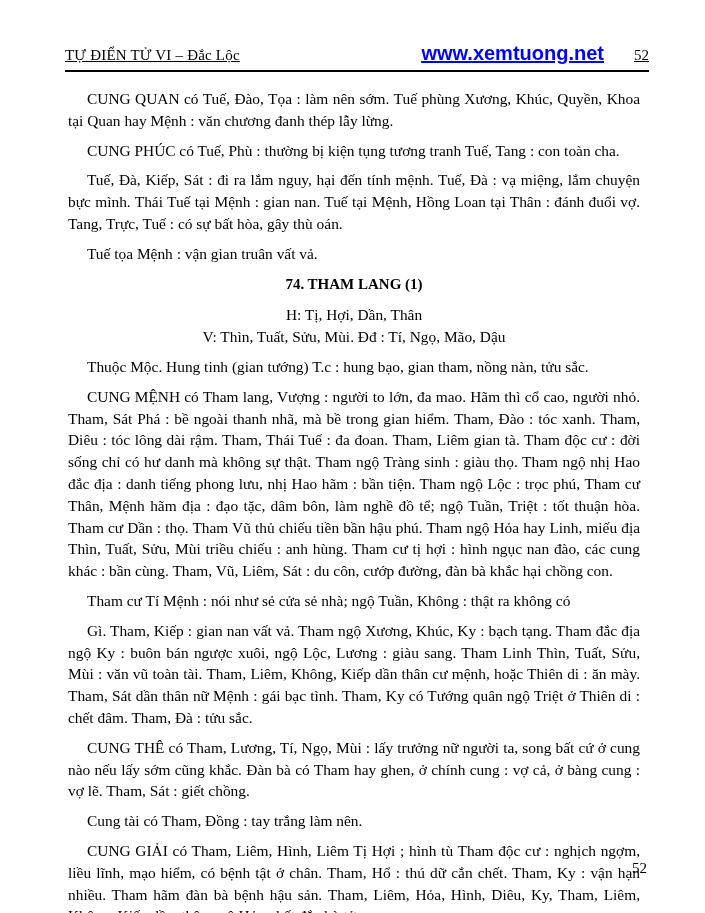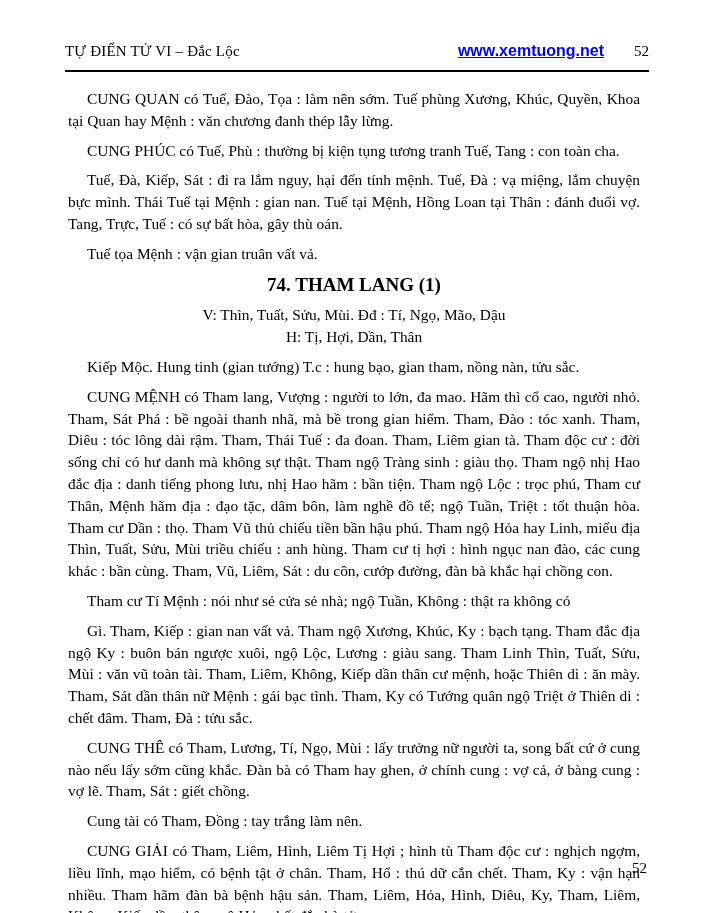--- a/index.html
+++ b/index.html
@@ -14,35 +14,36 @@
     color: #000000;
   }
   .header {
     position: absolute;
     top: 42px;
     left: 65px;
     right: 56px;
     display: flex;
     justify-content: space-between;
     align-items: baseline;
+    text-decoration: underline;
   }
   .header-title {
     font-size: 15px;
     letter-spacing: 0.2px;
     white-space: nowrap;
   }
   .header-right {
     display: flex;
     align-items: baseline;
     gap: 30px;
   }
   .header-link {
     font-family: "Liberation Sans", sans-serif;
     font-weight: bold;
-    font-size: 16px;
+    font-size: 20px;
     color: #0000ff;
     text-decoration: underline;
     cursor: pointer;
   }
   .header-page {
     font-size: 15px;
   }
   .rule {
     position: absolute;
     top: 70px;
@@ -61,21 +62,21 @@
   }
   .para {
     margin: 8px;
     text-indent: 19px;
   }
   .heading {
     margin: 9px;
     text-align: center;
     text-indent: 0;
     font-weight: bold;
-    font-size: 19px;
+    font-size: 15px;
   }
   .center-line {
     margin: 0;
     text-align: center;
     text-indent: 0;
   }
   .footer-page {
     position: absolute;
     right: 58px;
     bottom: 36px;
@@ -96,23 +97,23 @@
   </div>
 
   <div class="rule"></div>
 
   <div class="body-text">
     <p class="para">CUNG QUAN có Tuế, Đào, Tọa : làm nên sớm. Tuế phùng Xương, Khúc, Quyền, Khoa tại Quan hay Mệnh : văn chương đanh thép lẫy lừng.</p>
     <p class="para">CUNG PHÚC có Tuế, Phù : thường bị kiện tụng tương tranh Tuế, Tang : con toàn cha.</p>
     <p class="para">Tuế, Đà, Kiếp, Sát : đi ra lắm nguy, hại đến tính mệnh. Tuế, Đà : vạ miệng, lắm chuyện bực mình. Thái Tuế tại Mệnh : gian nan. Tuế tại Mệnh, Hồng Loan tại Thân : đánh đuổi vợ. Tang, Trực, Tuế : có sự bất hòa, gây thù oán.</p>
     <p class="para">Tuế tọa Mệnh : vận gian truân vất vả.</p>
     <h2 class="heading">74. THAM LANG (1)</h2>
+    <p class="center-line">H: Tị, Hợi, Dần, Thân</p>
     <p class="center-line">V: Thìn, Tuất, Sửu, Mùi. Đđ : Tí, Ngọ, Mão, Dậu</p>
-    <p class="center-line">H: Tị, Hợi, Dần, Thân</p>
-    <p class="para">Kiếp Mộc. Hung tinh (gian tướng) T.c : hung bạo, gian tham, nồng nàn, tửu sắc.</p>
+    <p class="para">Thuộc Mộc. Hung tinh (gian tướng) T.c : hung bạo, gian tham, nồng nàn, tửu sắc.</p>
     <p class="para">CUNG MỆNH có Tham lang, Vượng : người to lớn, đa mao. Hãm thì cổ cao, người nhỏ. Tham, Sát Phá : bề ngoài thanh nhã, mà bề trong gian hiểm. Tham, Đào : tóc xanh. Tham, Diêu : tóc lông dài rậm. Tham, Thái Tuế : đa đoan. Tham, Liêm gian tà. Tham độc cư : đời sống chỉ có hư danh mà không sự thật. Tham ngộ Tràng sinh : giàu thọ. Tham ngộ nhị Hao đắc địa : danh tiếng phong lưu, nhị Hao hãm : bần tiện. Tham ngộ Lộc : trọc phú, Tham cư Thân, Mệnh hãm địa : đạo tặc, dâm bôn, làm nghề đồ tể; ngộ Tuần, Triệt : tốt thuận hòa. Tham cư Dần : thọ. Tham Vũ thủ chiếu tiền bần hậu phú. Tham ngộ Hỏa hay Linh, miếu địa Thìn, Tuất, Sửu, Mùi triều chiếu : anh hùng. Tham cư tị hợi : hình ngục nan đào, các cung khác : bần cùng. Tham, Vũ, Liêm, Sát : du côn, cướp đường, đàn bà khắc hại chồng con.</p>
     <p class="para">Tham cư Tí Mệnh : nói như sẻ cửa sẻ nhà; ngộ Tuần, Không : thật ra không có</p>
     <p class="para">Gì. Tham, Kiếp : gian nan vất vả. Tham ngộ Xương, Khúc, Ky : bạch tạng. Tham đắc địa ngộ Ky : buôn bán ngược xuôi, ngộ Lộc, Lương : giàu sang. Tham Linh Thìn, Tuất, Sửu, Mùi : văn vũ toàn tài. Tham, Liêm, Không, Kiếp dần thân cư mệnh, hoặc Thiên di : ăn mày. Tham, Sát dần thân nữ Mệnh : gái bạc tình. Tham, Ky có Tướng quân ngộ Triệt ở Thiên di : chết đâm. Tham, Đà : tửu sắc.</p>
     <p class="para">CUNG THÊ có Tham, Lương, Tí, Ngọ, Mùi : lấy trưởng nữ người ta, song bất cứ ở cung nào nếu lấy sớm cũng khắc. Đàn bà có Tham hay ghen, ở chính cung : vợ cả, ở bàng cung : vợ lẽ. Tham, Sát : giết chồng.</p>
     <p class="para">Cung tài có Tham, Đồng : tay trắng làm nên.</p>
     <p class="para">CUNG GIẢI có Tham, Liêm, Hình, Liêm Tị Hợi ; hình tù Tham độc cư : nghịch ngợm, liều lĩnh, mạo hiểm, có bệnh tật ở chân. Tham, Hổ : thú dữ cắn chết. Tham, Ky : vận hạn nhiều. Tham hãm đàn bà bệnh hậu sản. Tham, Liêm, Hỏa, Hình, Diêu, Ky, Tham, Liêm, Không, Kiếp dần, thân ngộ Hỏa : bất đắc kỳ tử.</p>
     <p class="para">CUNG THIÊN DI có Tham : phong lưu, dâm dục, hoang toàng.</p>
     <p class="para">CUNG NÔ có Tham : tôi tớ lam hao tài, ở Tị Hợi; vì tôi tớ mà bị kiện. Tham, Mã : có thai mang bệnh lâu khỏi.</p>
 
   </div>

